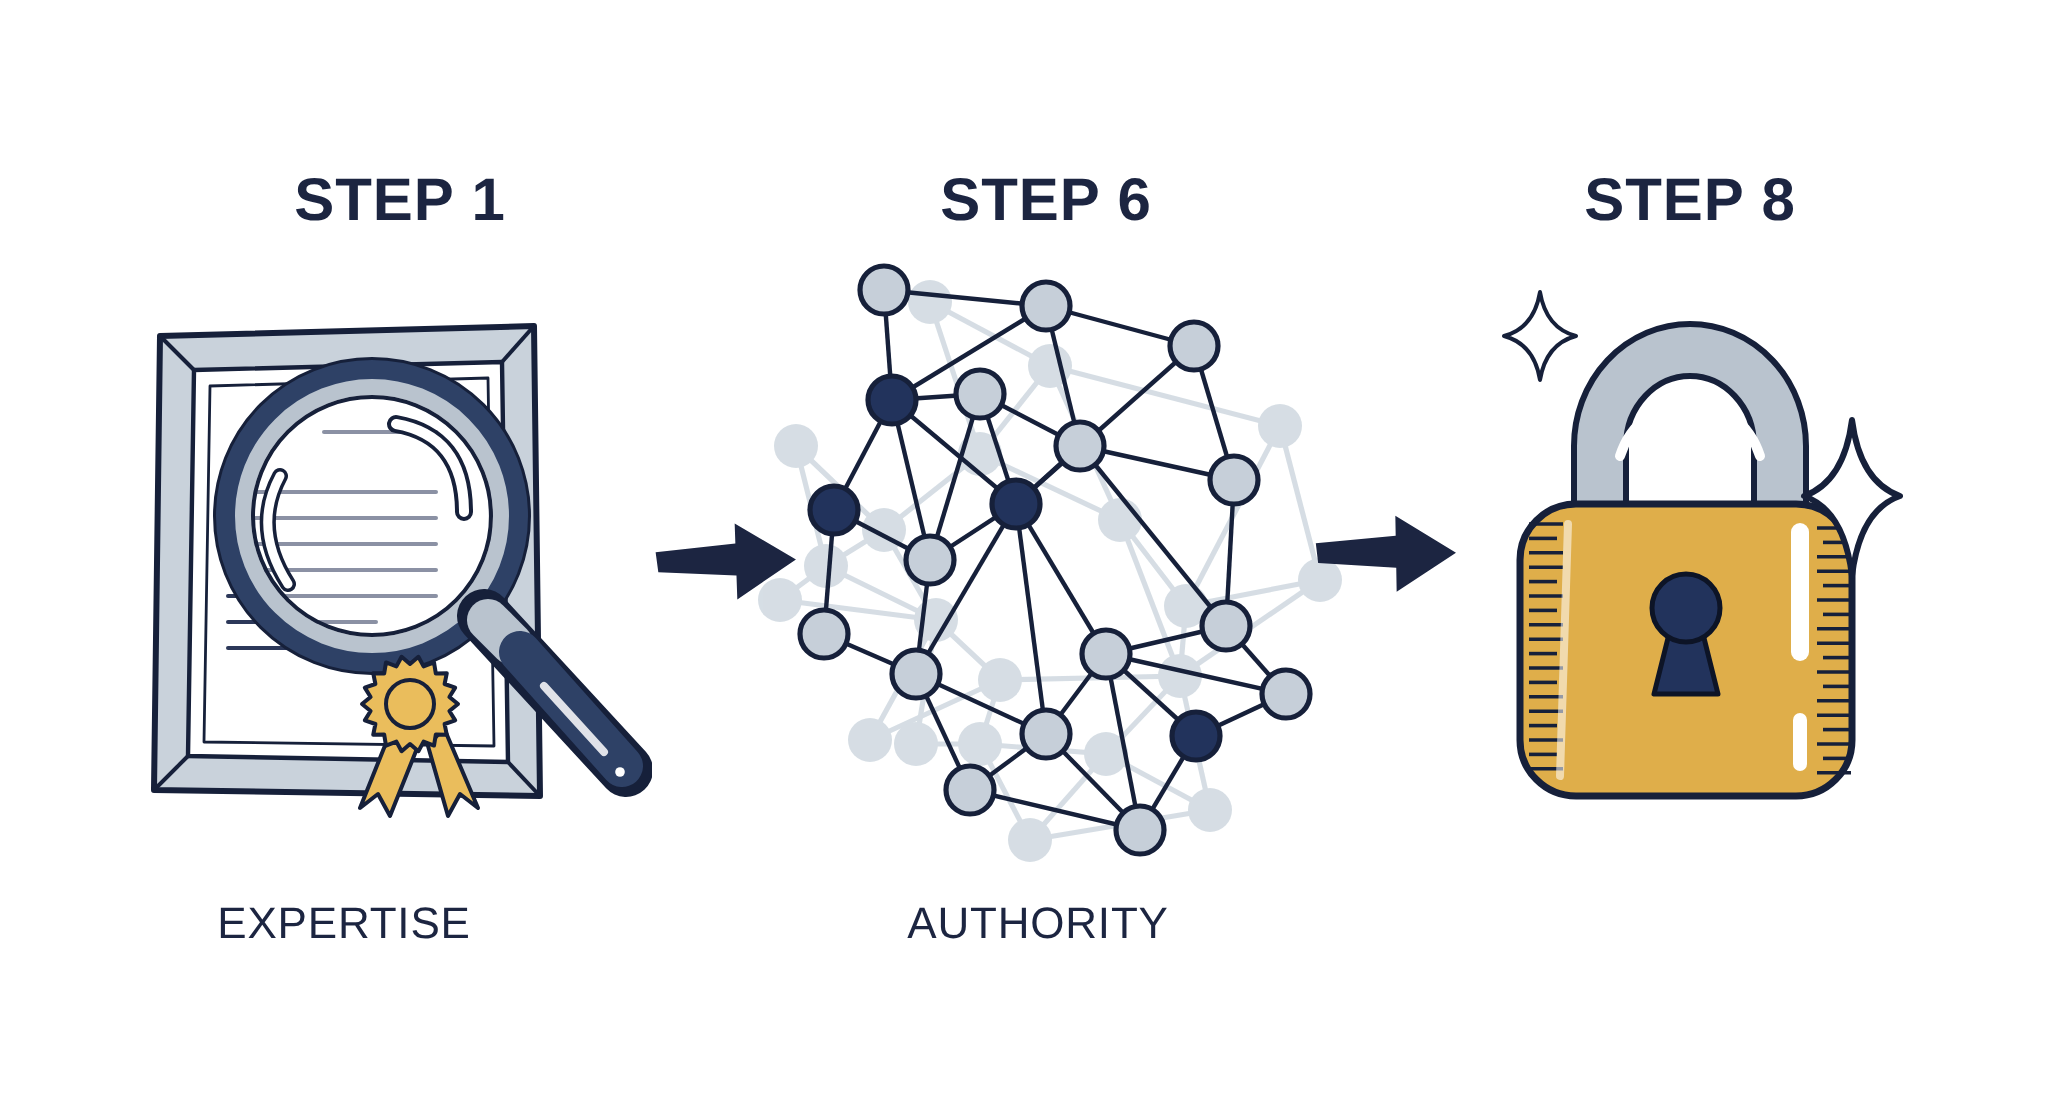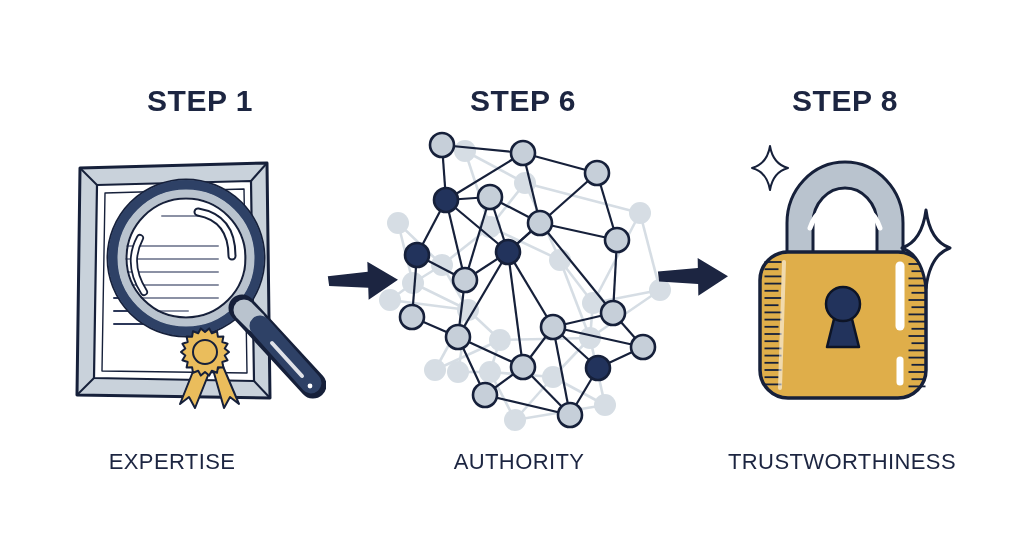--- a/index.html
+++ b/index.html
@@ -267,15 +267,14 @@
 
   <svg id="arrow-1" class="arrow-svg" viewBox="0 0 78 46">
     <path d="M6,17 L46,14 L46,4 L76,23 L46,42 L46,30 L7,27 Z" style="fill:var(--text)"></path>
   </svg>
   <svg id="arrow-2" class="arrow-svg" viewBox="0 0 78 46">
     <path d="M6,17 L46,14 L46,4 L76,23 L46,42 L46,30 L7,27 Z" style="fill:var(--text)"></path>
   </svg>
 
   <div class="step-label l1">EXPERTISE</div>
   <div class="step-label l2">AUTHORITY</div>
-  <div class="step-label l3">TRUSTWORTHINESS</div>
 
 </div>
 
 </body></html>

